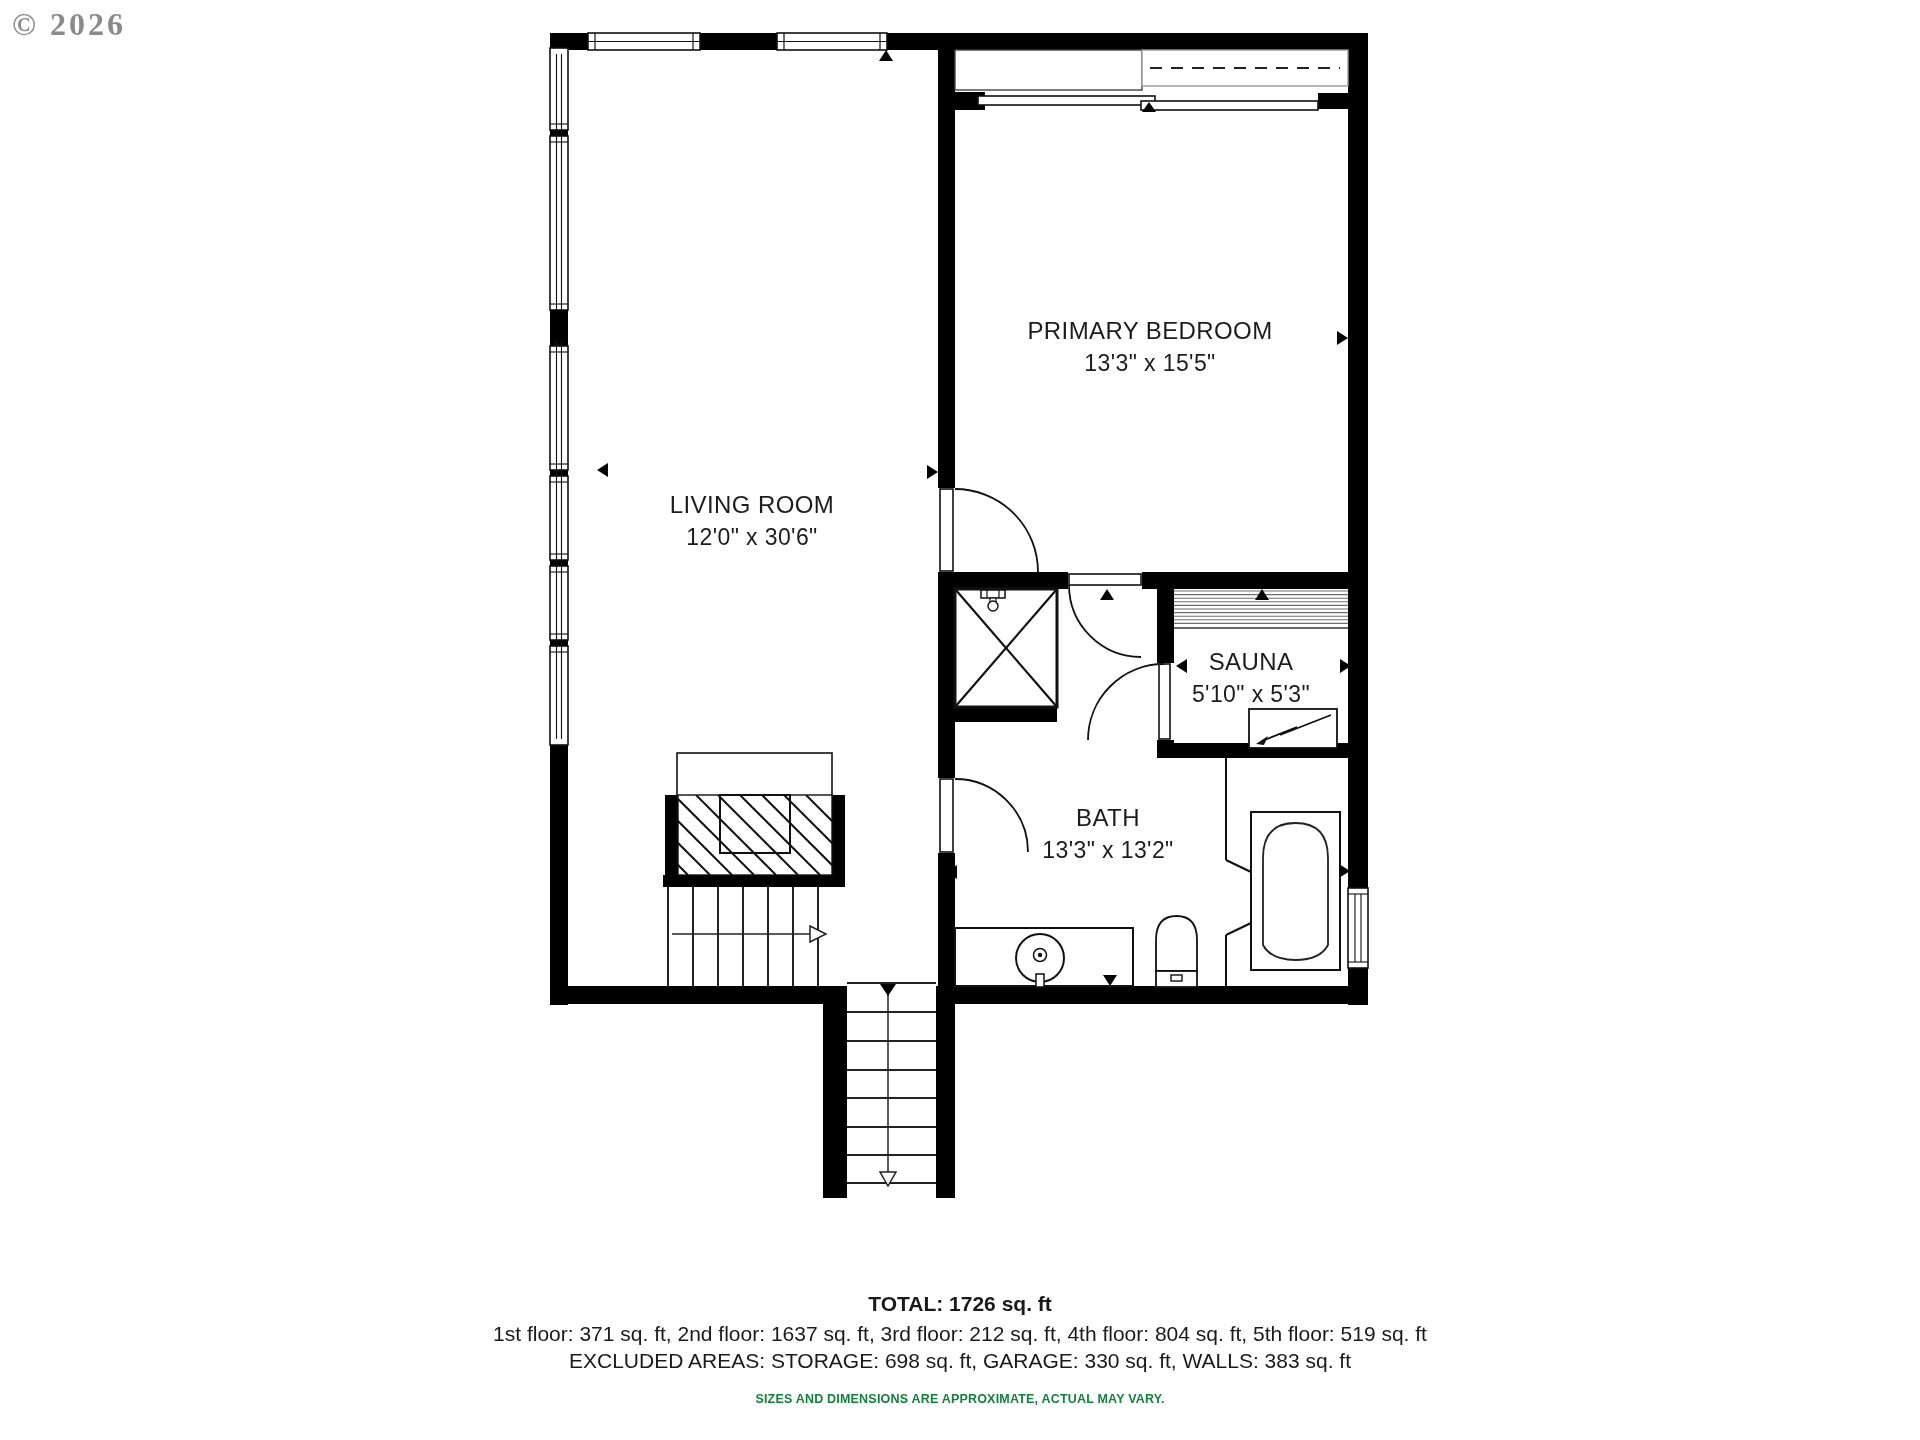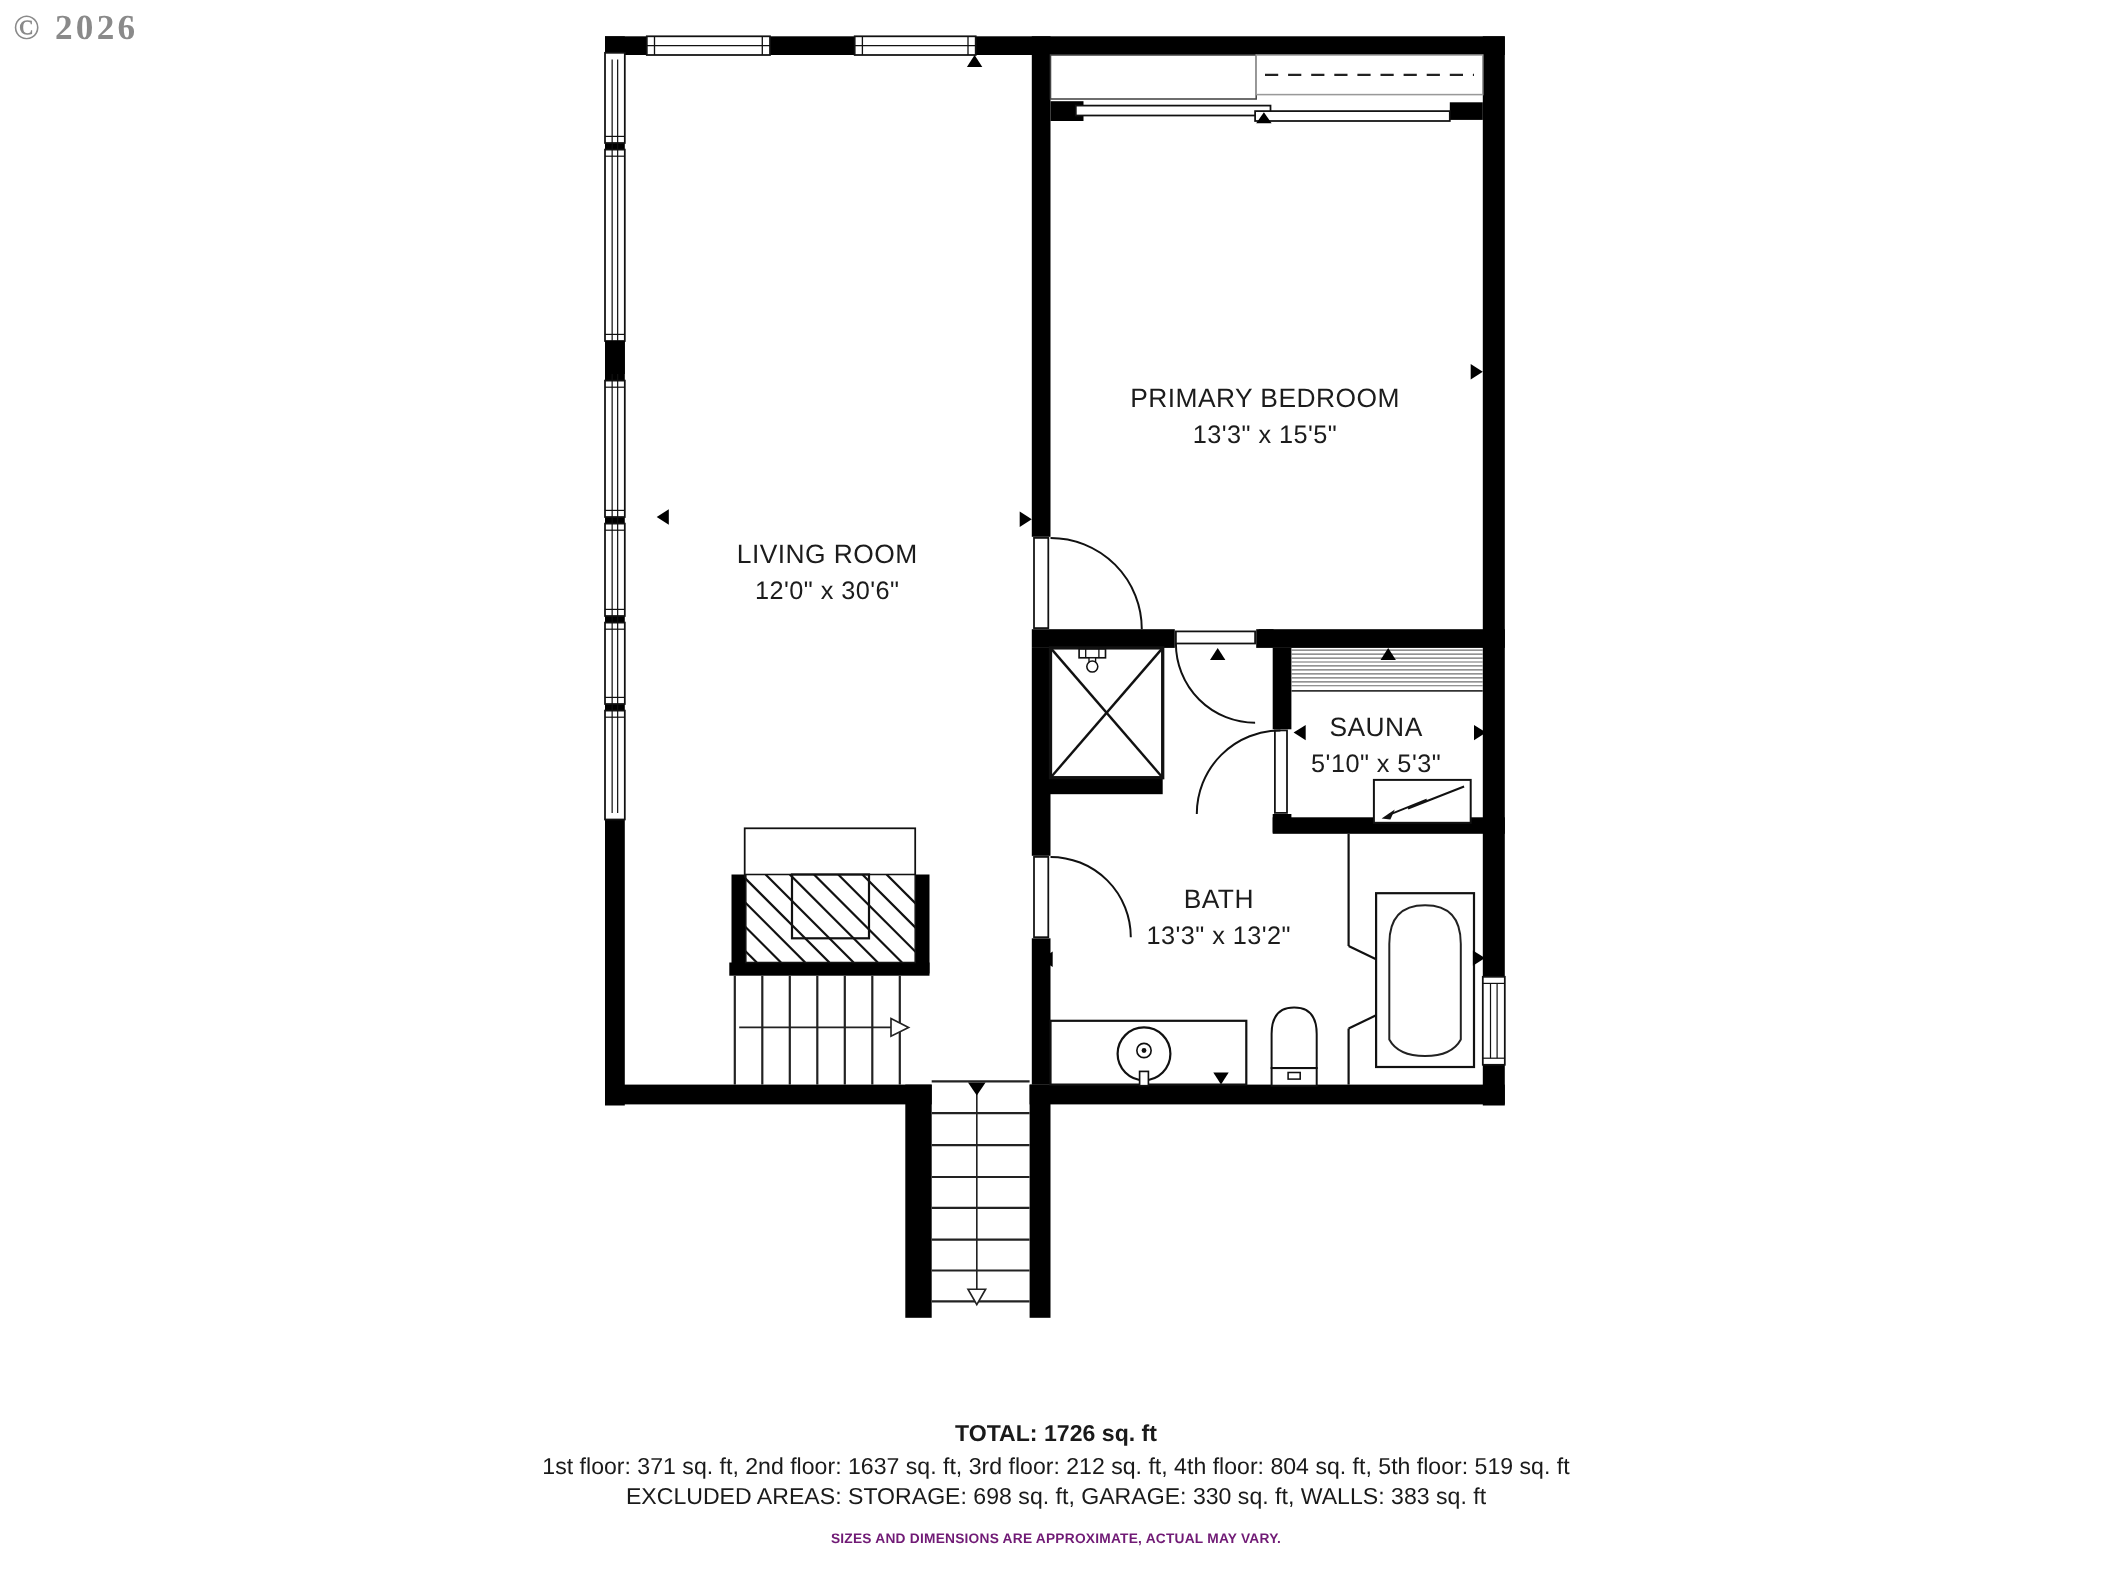--- a/index.html
+++ b/index.html
@@ -8,21 +8,21 @@
   #plan-svg{position:absolute;left:0;top:0;width:1920px;height:1440px;}
   .watermark{position:absolute;left:12px;top:6px;font-family:"Liberation Serif", serif;
              font-size:32px;font-weight:700;letter-spacing:3px;color:#8a8a8a;}
   .room-label{position:absolute;transform:translateX(-50%);text-align:center;color:#1c1c1c;
               font-size:24px;line-height:33px;letter-spacing:0.4px;white-space:nowrap;}
   .room-label .dims{font-size:23px;}
   .summary-line{position:absolute;left:50%;transform:translateX(-50%);white-space:nowrap;
                 color:#1a1a1a;font-size:21px;line-height:27px;text-align:center;}
   .summary-total{font-weight:700;}
   .disclaimer{position:absolute;left:50%;transform:translateX(-50%);white-space:nowrap;
-              color:#701a75;font-size:12.5px;font-weight:700;letter-spacing:0.2px;}
+              color:#15803d;font-size:12.5px;font-weight:700;letter-spacing:0.2px;}
 </style>
 </head>
 <body>
 
 <div id="canvas">
 
   <div class="watermark">© 2026</div>
 
   <svg id="plan-svg" viewBox="0 0 1920 1440">
 
@@ -255,21 +255,21 @@
       <polygon points="1262,589 1255,600 1269,600"></polygon>
       <polygon points="1176,666 1187,659 1187,673"></polygon>
       <polygon points="1351,666 1340,659 1340,673"></polygon>
       <polygon points="1110,986 1103,975 1117,975"></polygon>
       <polygon points="880,984 896,984 888,996"></polygon>
       <polygon points="1350,871 1339,864 1339,878"></polygon>
       <polygon points="946,872 957,865 957,879"></polygon>
     </g>
   </svg>
 
-  <div class="room-label" style="left:1150px;top:314px;margin-top:32px;">
+  <div class="room-label" style="left:1150px;top:314px;">
     <div>PRIMARY BEDROOM</div>
     <div class="dims">13'3" x 15'5"</div>
   </div>
   <div class="room-label" style="left:752px;top:488px;">
     <div>LIVING ROOM</div>
     <div class="dims">12'0" x 30'6"</div>
   </div>
   <div class="room-label" style="left:1251px;top:645px;">
     <div>SAUNA</div>
     <div class="dims">5'10" x 5'3"</div>

